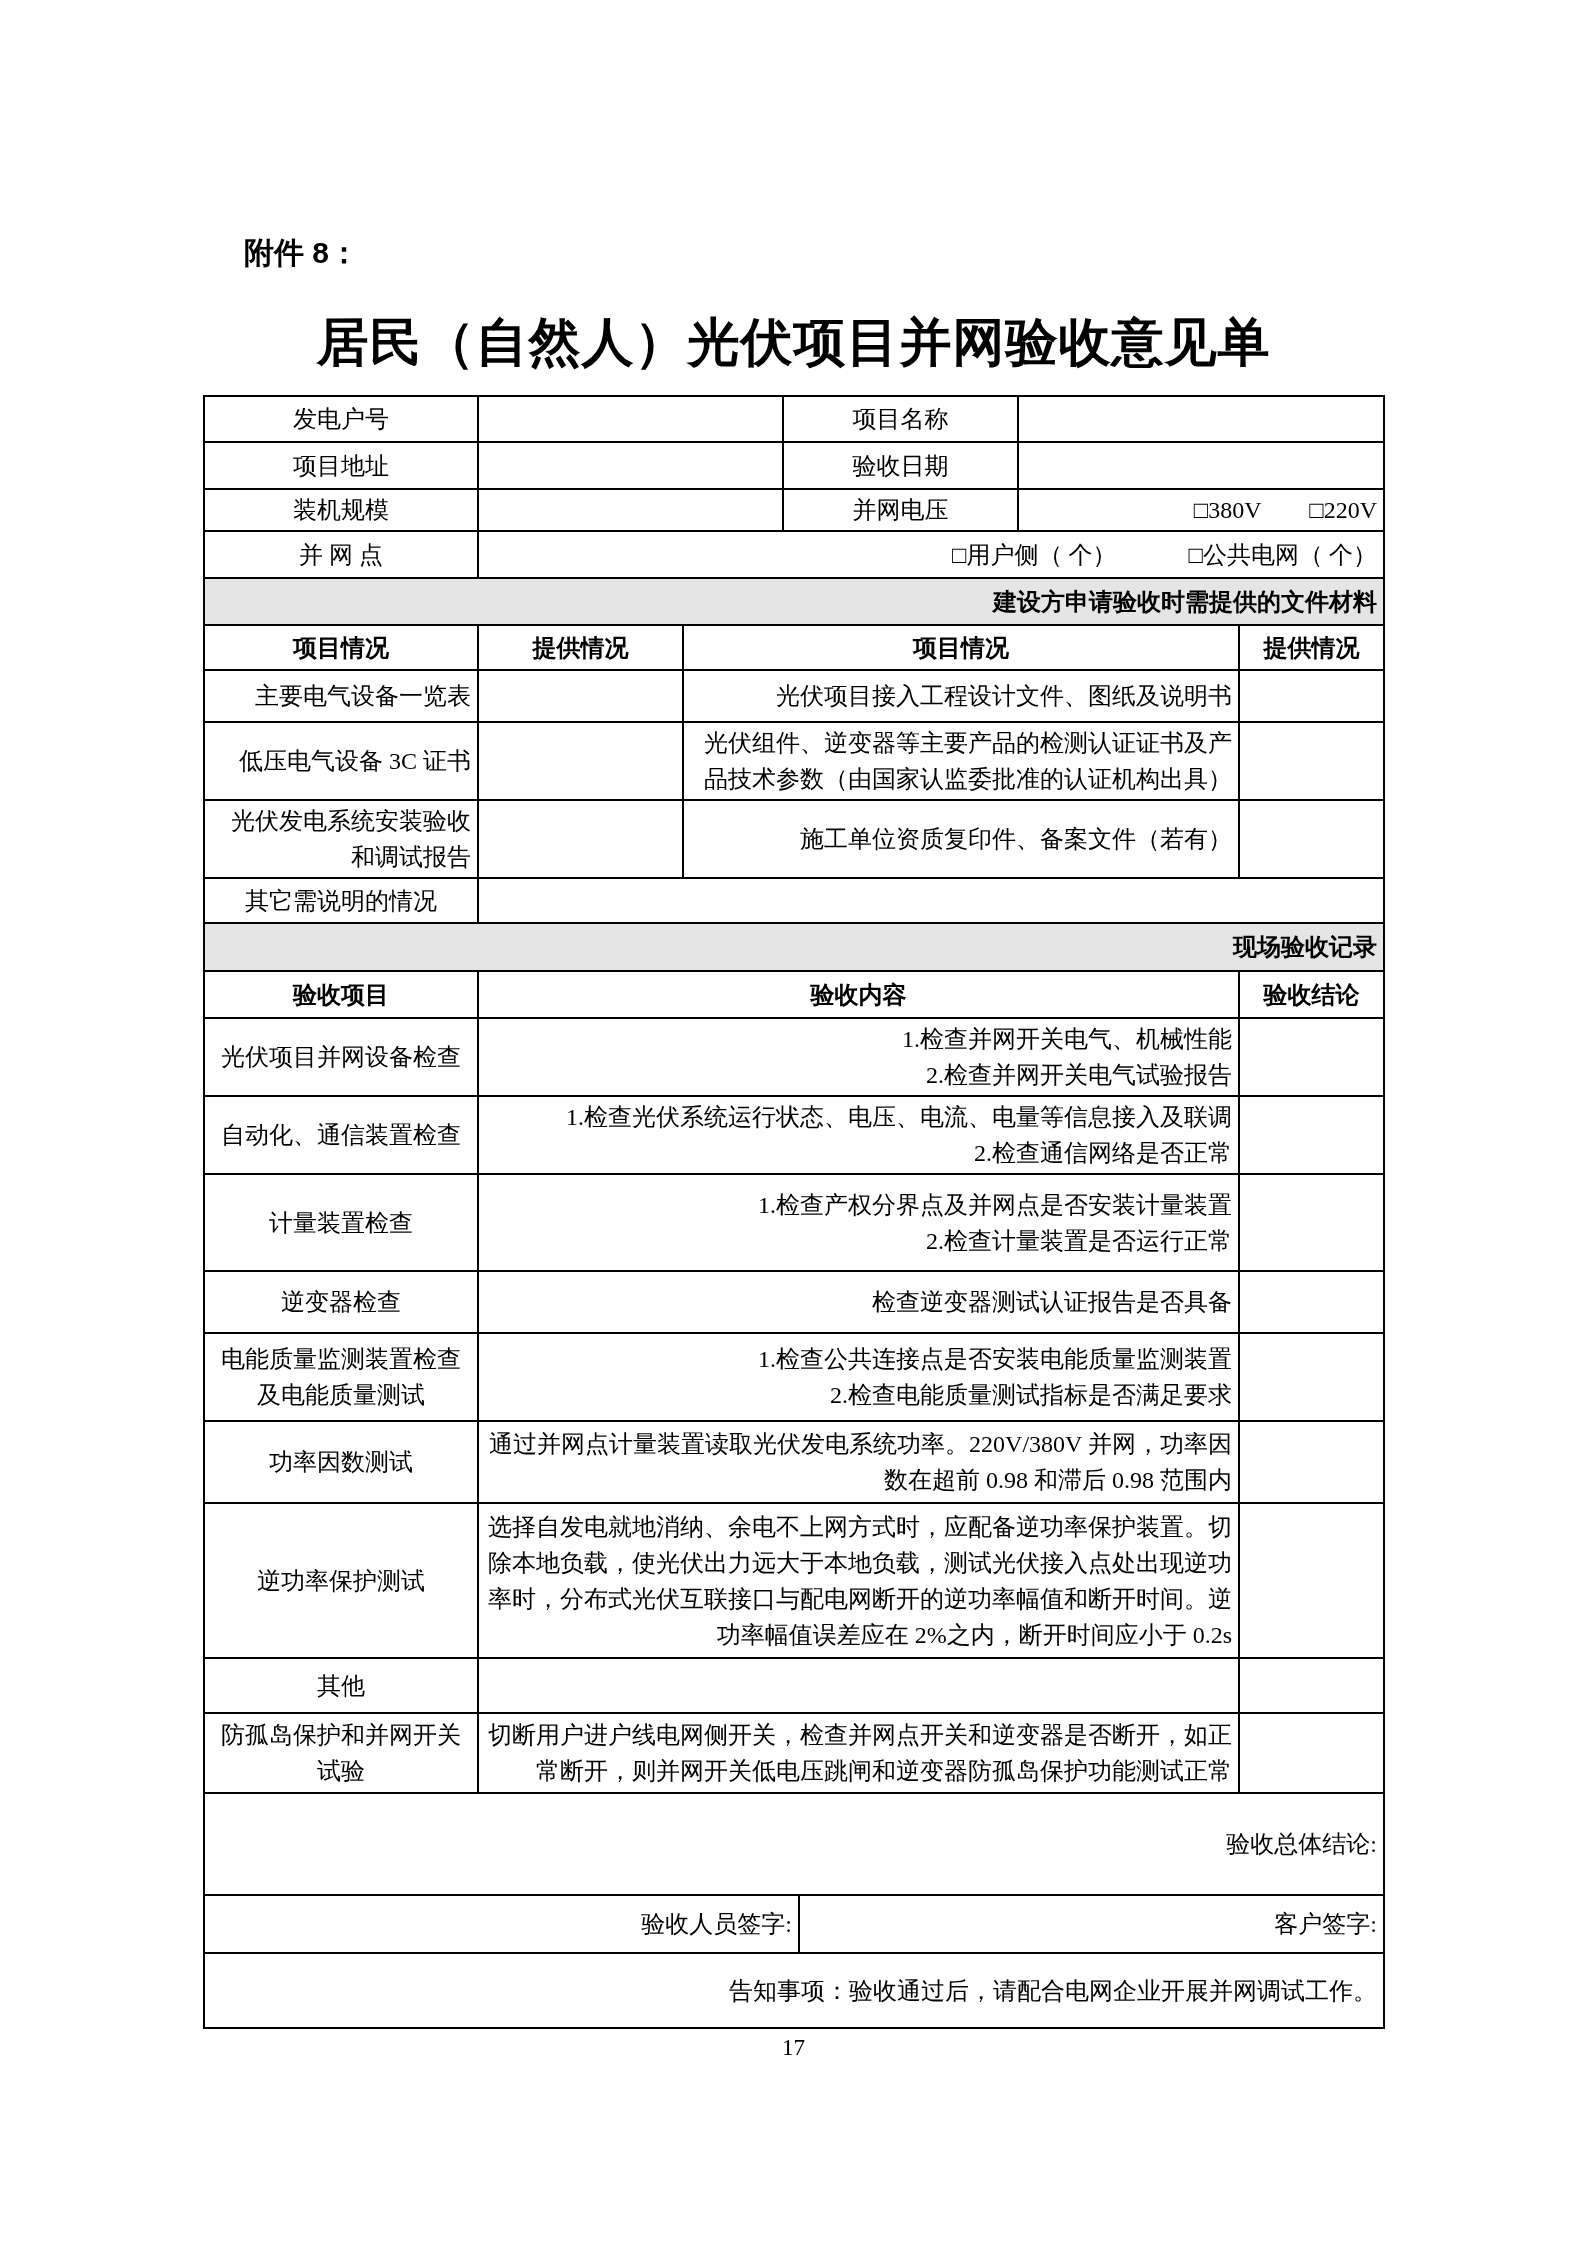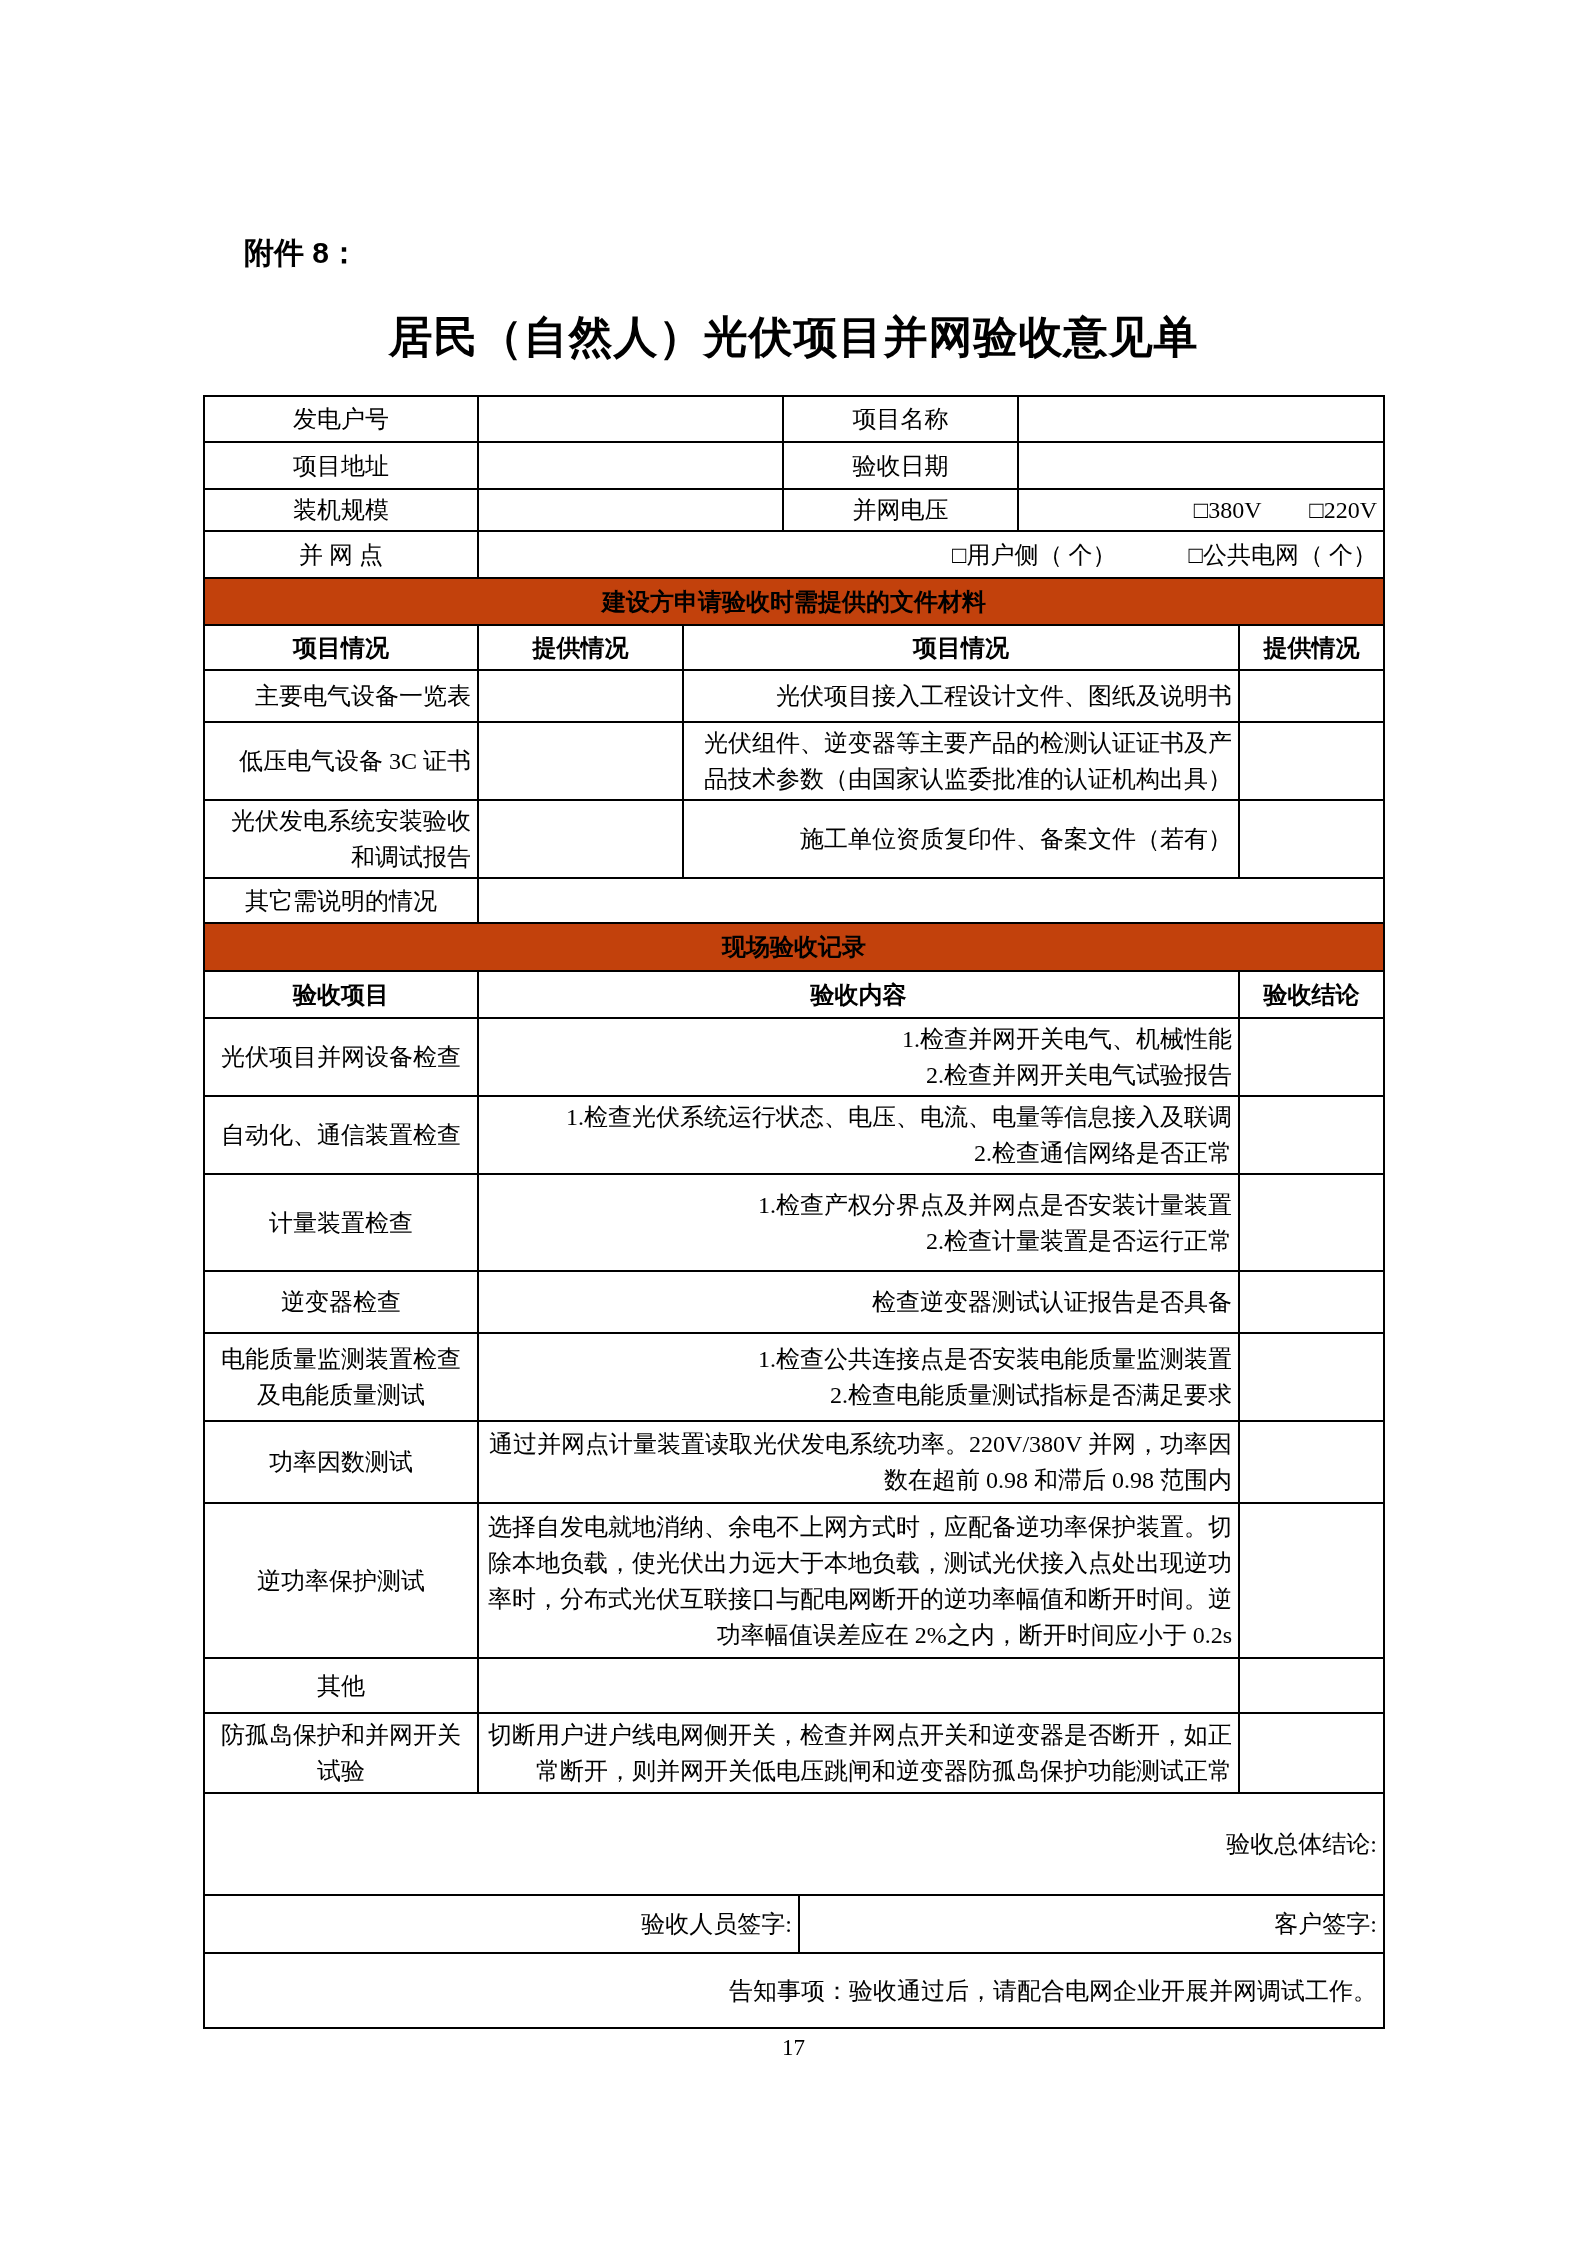--- a/index.html
+++ b/index.html
@@ -1,25 +1,25 @@
 <!DOCTYPE html>
 <html><head>
 <meta charset="utf-8">
 <style>
   html,body{margin:0;padding:0;}
   body{background:#ffffff;font-family:"Liberation Serif",serif;color:#000;}
   .page{position:relative;width:1587px;height:2245px;background:#ffffff;overflow:hidden;}
   .attachment{position:absolute;left:204px;top:233px;font-size:30px;font-weight:bold;font-family:"Liberation Sans",sans-serif;margin-left:40px;}
-  .doc-title{position:absolute;left:0;top:308px;width:100%;text-align:center;font-size:44px;font-weight:bold;font-family:"Liberation Sans",sans-serif;letter-spacing:1px;}
+  .doc-title{position:absolute;left:0;top:308px;width:100%;text-align:center;font-size:52px;font-weight:bold;font-family:"Liberation Sans",sans-serif;letter-spacing:1px;}
   table.form{position:absolute;left:203px;top:395px;width:1180px;border-collapse:collapse;table-layout:fixed;}
   td{border:2px solid #000;font-size:24px;vertical-align:middle;padding:2px 6px;white-space:pre-wrap;line-height:36px;overflow:hidden;}
   td.c{text-align:center;}
   td.l{text-align:right;}
   td.hdr{font-weight:bold;text-align:center;}
-  td.gray{background:#c2410c;font-weight:bold;text-align:center;}
+  td.gray{background:#e5e5e5;font-weight:bold;text-align:right;}
   .pageno{position:absolute;left:0;top:2035px;width:100%;text-align:center;font-size:23px;}
 </style>
 </head>
 <body>
 
 <div class="page">
 
   <div class="attachment">附件 8：</div>
   <div class="doc-title">居民（自然人）光伏项目并网验收意见单</div>
 

